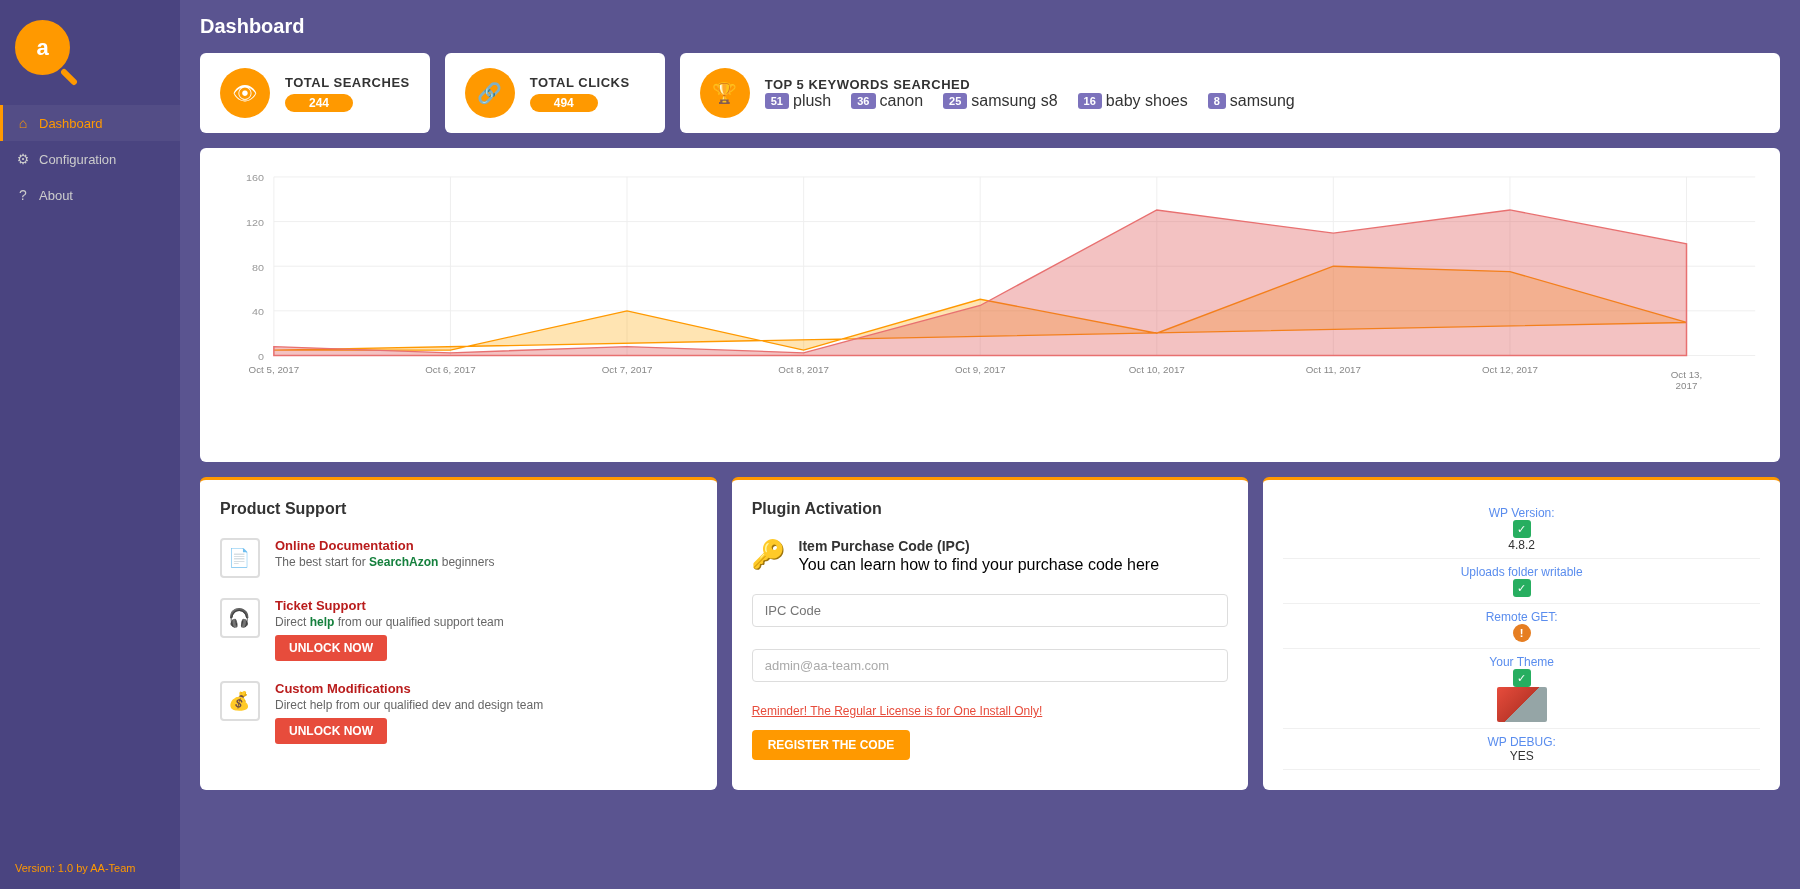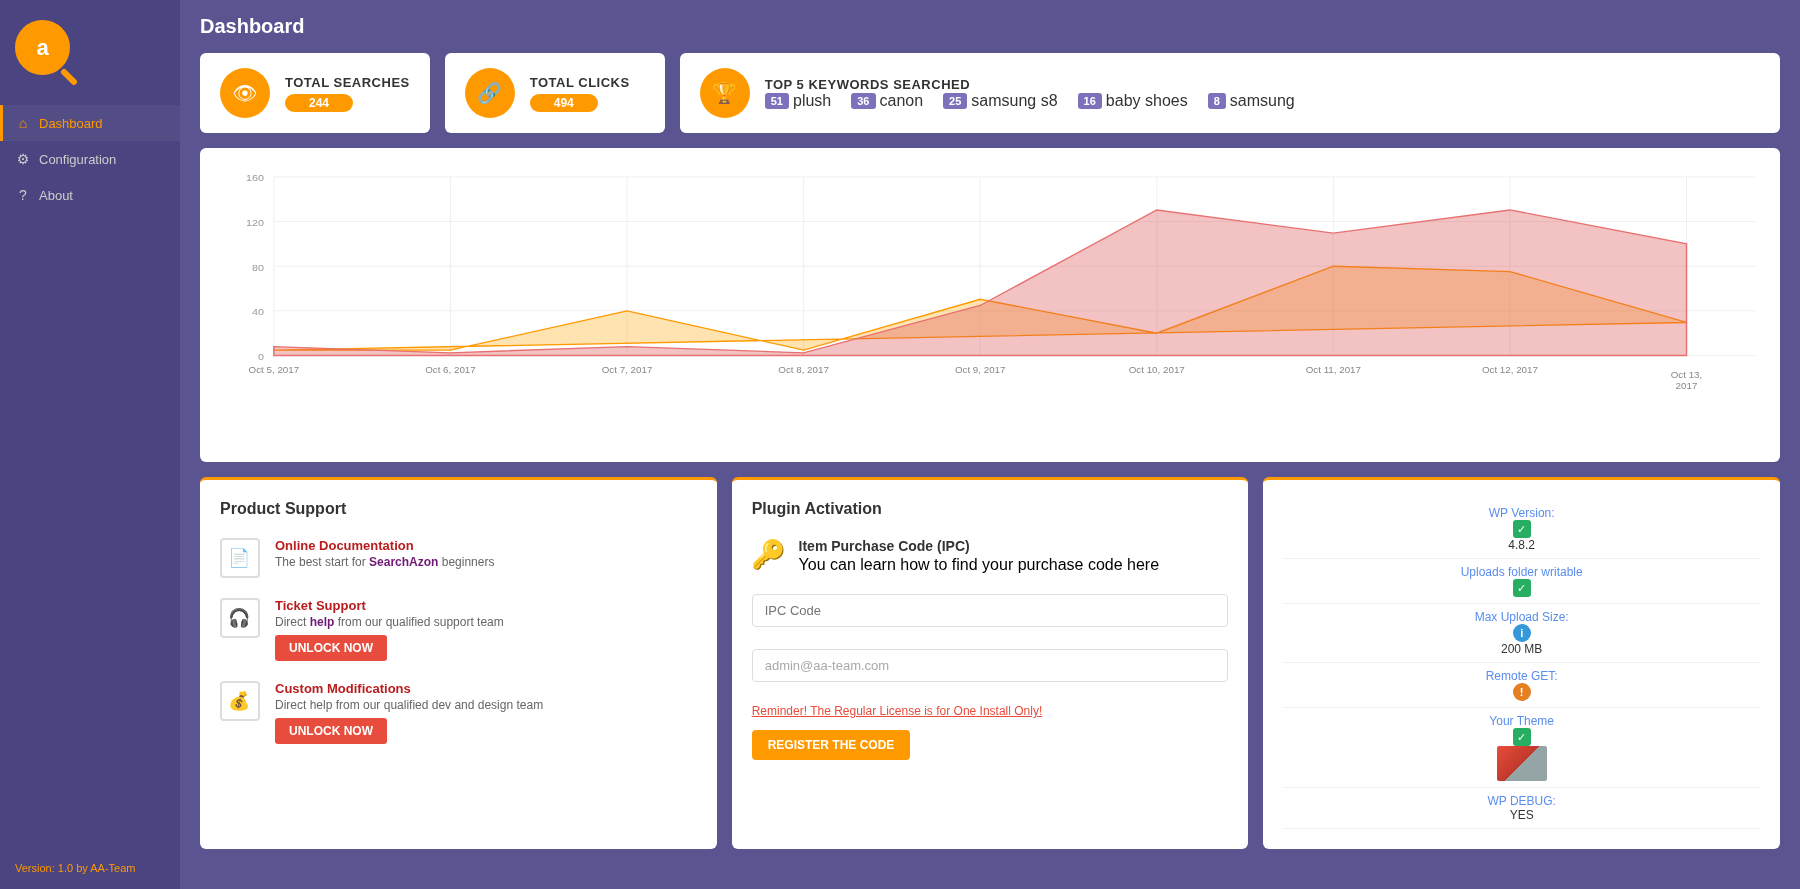--- a/index.html
+++ b/index.html
@@ -226,21 +226,21 @@
       font-size: 13px;
       font-weight: 600;
       color: #b91c1c;
     }
     .support-text-desc {
       font-size: 12px;
       color: #666;
       margin-top: 2px;
     }
     .support-text-desc strong {
-      color: #701a75;
+      color: #15803d;
     }
     .btn-unlock {
       background: #e74c3c;
       color: white;
       border: none;
       padding: 6px 14px;
       border-radius: 3px;
       font-size: 12px;
       font-weight: bold;
       cursor: pointer;
@@ -550,27 +550,20 @@
       </div>
 
       <div class="sysreq-row">
         <span class="sysreq-label">Uploads folder writable</span>
         <div class="sysreq-mid">
           <span class="check-green">✓</span>
         </div>
         <span class="sysreq-value"></span>
       </div>
 
-      <div class="sysreq-row">
-        <span class="sysreq-label">Max Upload Size:</span>
-        <div class="sysreq-mid">
-          <span class="info-blue">i</span>
-        </div>
-        <span class="sysreq-value">200 MB</span>
-      </div>
 
       <div class="sysreq-row">
         <span class="sysreq-label">Remote GET:</span>
         <div class="sysreq-mid">
           <span class="warn-orange">!</span>
         </div>
         <span class="sysreq-value"></span>
       </div>
 
       <div class="sysreq-row">

